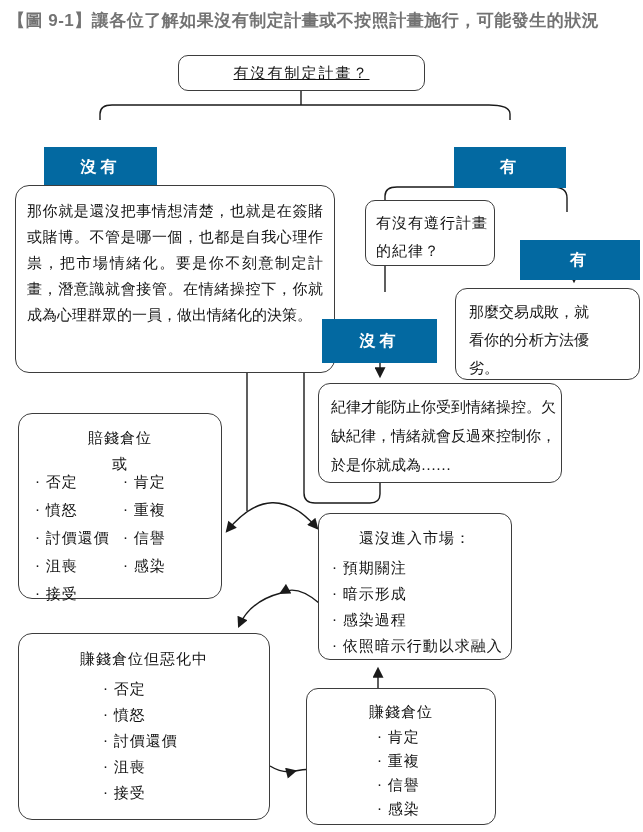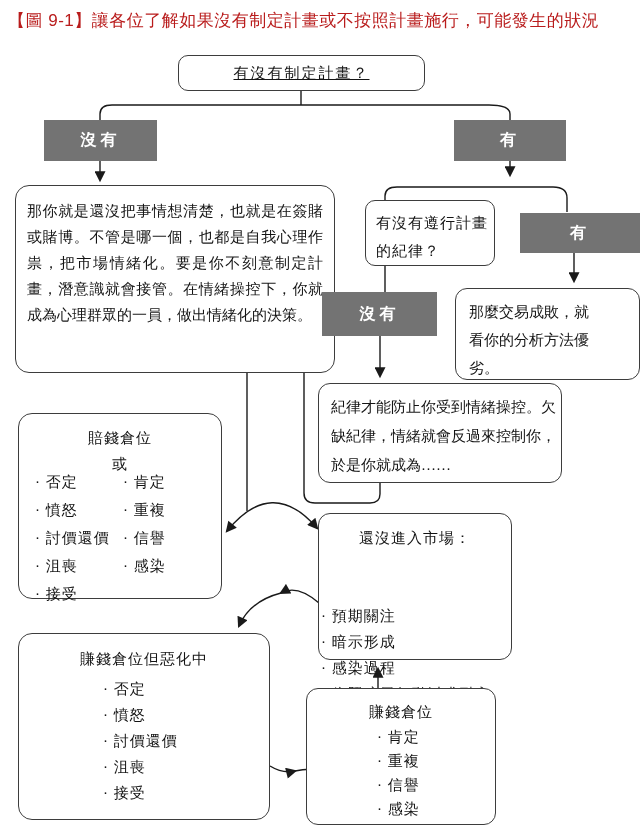--- a/index.html
+++ b/index.html
@@ -7,28 +7,28 @@
     position:relative;width:643px;height:832px;background:#ffffff;overflow:hidden;
     font-family:"Liberation Serif",serif;color:#141414;
   }
   #stage .wires{position:absolute;left:0;top:0;z-index:1;}
   .node{
     position:absolute;box-sizing:border-box;background:#fff;z-index:2;
     border:1.5px solid #3d3d3d;font-size:15px;line-height:26px;
   }
   .round{border-radius:12px;}
   .black{
-    position:absolute;box-sizing:border-box;z-index:2;background:#737373;color:#fff;
+    position:absolute;box-sizing:border-box;z-index:2;background:#0369a1;color:#fff;
     display:flex;align-items:center;justify-content:center;
-    font-family:"Liberation Sans",sans-serif;font-weight:bold;font-size:16px;letter-spacing:4px;
+    font-family:"Liberation Sans",sans-serif;font-weight:bold;font-size:16px;letter-spacing:4px;margin-top:27px;
   }
   .center{display:flex;align-items:center;justify-content:center;}
   .fig-title{
     position:absolute;left:8px;top:9px;width:628px;z-index:2;
-    font-family:"Liberation Sans",sans-serif;font-weight:normal;font-size:17px;letter-spacing:0.5px;color:#b91c1c;
+    font-family:"Liberation Sans",sans-serif;font-weight:bold;font-size:17px;letter-spacing:0.5px;color:#737373;
   }
   .para{text-align:justify;}
   .btitle{text-align:center;letter-spacing:1px;}
   .col{position:absolute;}
   .li{line-height:28px;letter-spacing:1px;white-space:nowrap;}
   .li26{line-height:26px;}
   .li24{line-height:24px;}
 </style>
 </head>
 <body>
@@ -110,21 +110,21 @@
     <div class="col" style="left:104px;top:54px;">
       <div class="li">· 肯定</div>
       <div class="li">· 重複</div>
       <div class="li">· 信譽</div>
       <div class="li">· 感染</div>
     </div>
   </div>
 
   <div class="node round" style="left:318px;top:513px;width:194px;height:147px;">
     <div class="btitle" style="margin-top:11px;">還沒進入市場：</div>
-    <div class="col" style="left:2px;top:41px;margin-top:48px;">
+    <div class="col" style="left:13px;top:41px;">
       <div class="li li26">· 預期關注</div>
       <div class="li li26">· 暗示形成</div>
       <div class="li li26">· 感染過程</div>
       <div class="li li26">· 依照暗示行動以求融入</div>
     </div>
   </div>
 
   <div class="node round" style="left:18px;top:633px;width:252px;height:187px;border-radius:14px;">
     <div class="btitle" style="margin-top:12px;">賺錢倉位但惡化中</div>
     <div class="col" style="left:84px;top:42px;">

